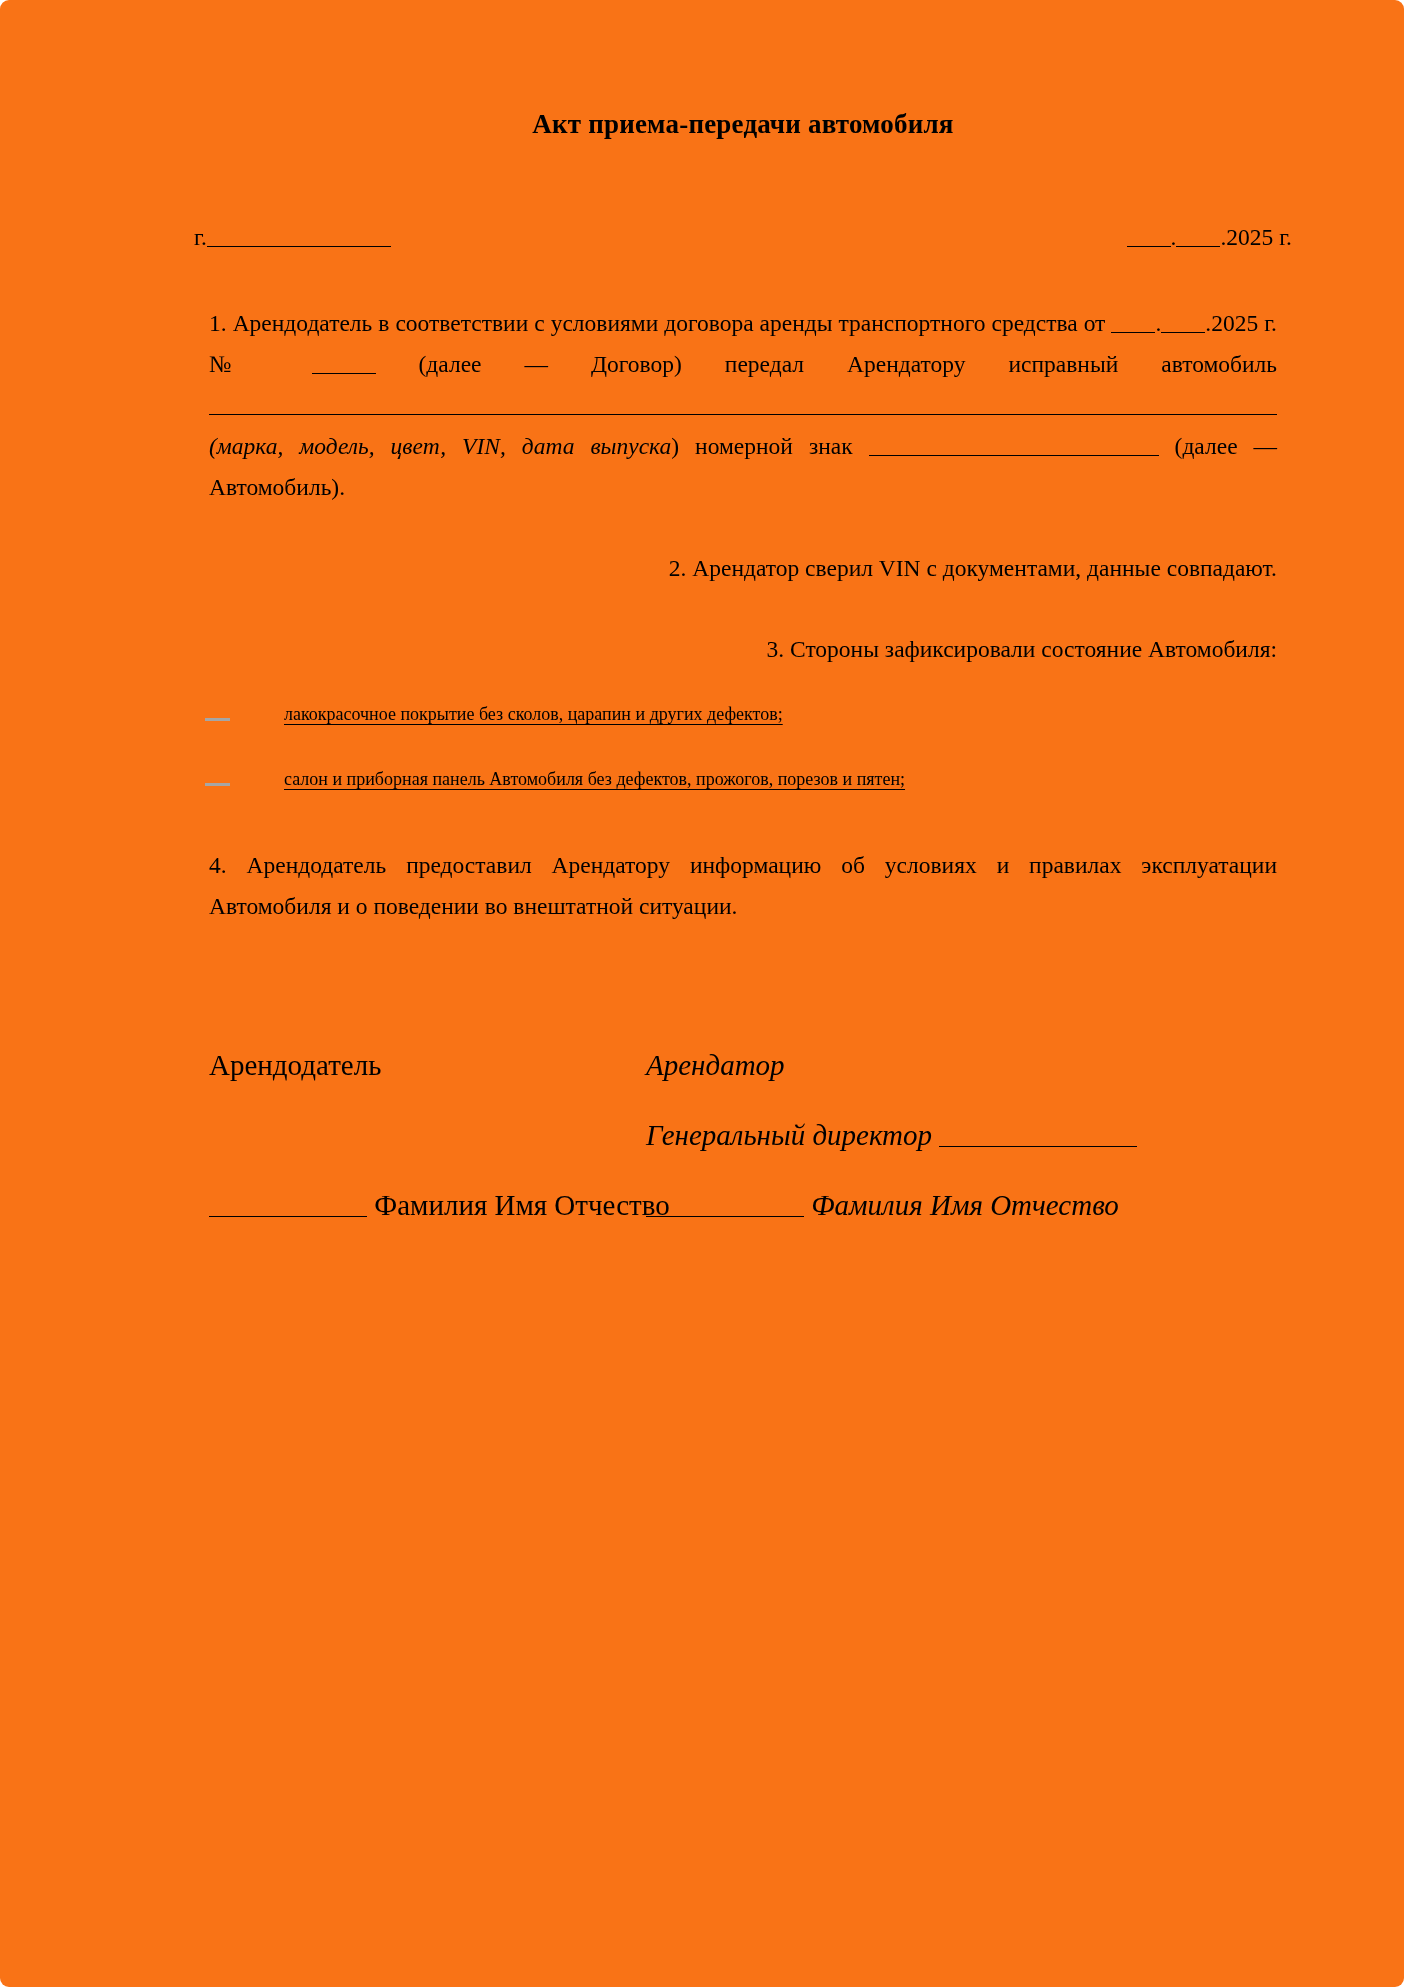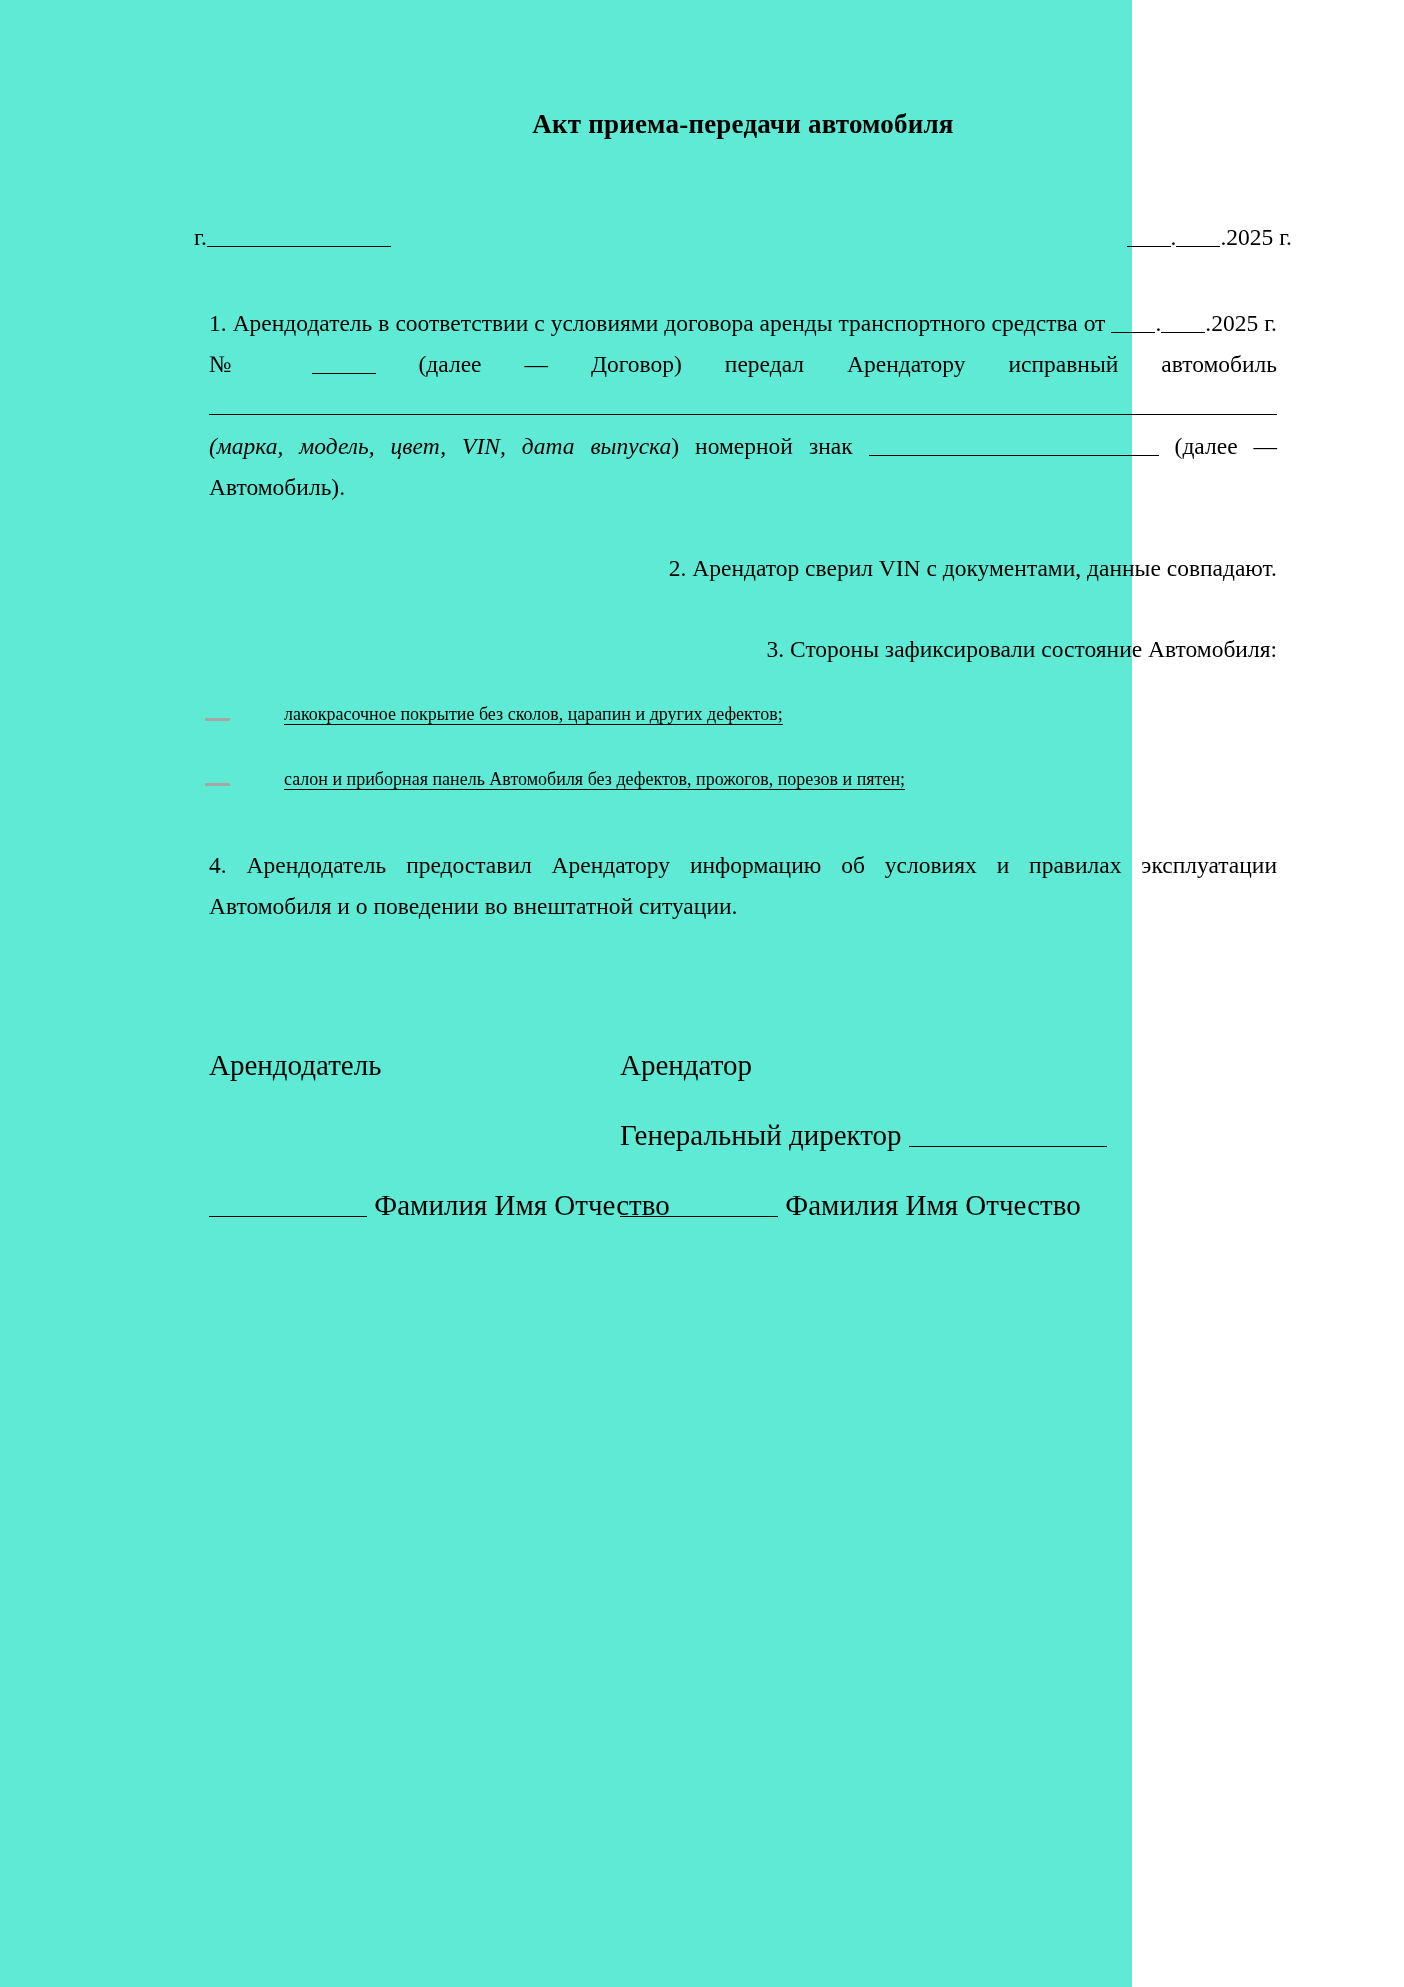--- a/index.html
+++ b/index.html
@@ -10,25 +10,26 @@
   }
   body {
     width: 1404px;
     height: 1987px;
     font-family: "Liberation Serif", "DejaVu Serif", serif;
     color: #000000;
     -webkit-font-smoothing: antialiased;
   }
   .page {
     position: relative;
-    width: 1132px;
+    width: 1404px;
     height: 1987px;
-    background: #5eead4;
+    background: #f97316;
     box-sizing: border-box;
     padding: 0;
+    border-radius: 9px;
   }
   .content {
     position: absolute;
     left: 194px;
     top: 0;
     width: 1098px;
   }
 
   
   .doc-title {
@@ -144,23 +145,24 @@
   }
   .sig-row.tall { height: 52px; }
   .sig-col-left {
     position: absolute;
     left: 15px;
     top: 0;
     white-space: nowrap;
   }
   .sig-col-right {
     position: absolute;
-    left: 426px;
-    top: 0;
-    white-space: nowrap;
+    left: 452px;
+    top: 0;
+    white-space: nowrap;
+    font-style: italic;
   }
   .sig-gap { height: 18px; }
 </style>
 </head>
 <body>
 
 <div class="page">
   <div class="content">
 
     <h1 class="doc-title">Акт приема-передачи автомобиля</h1>

